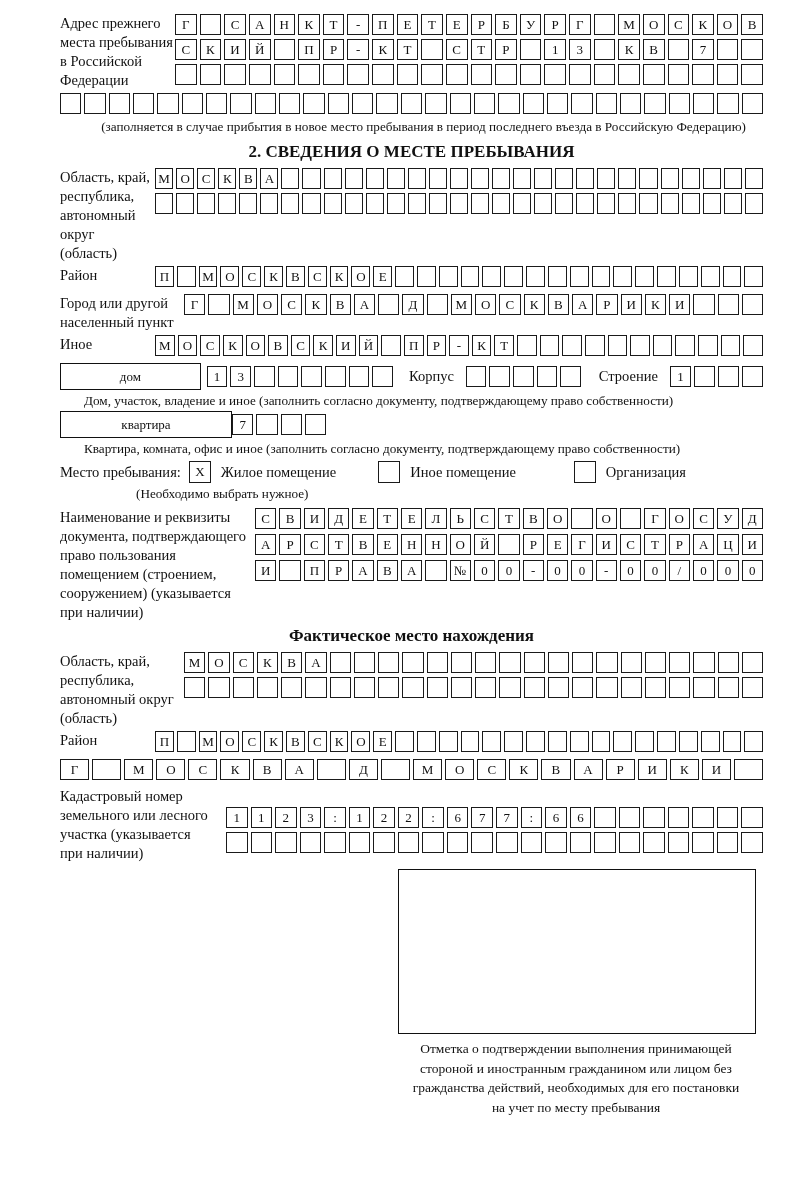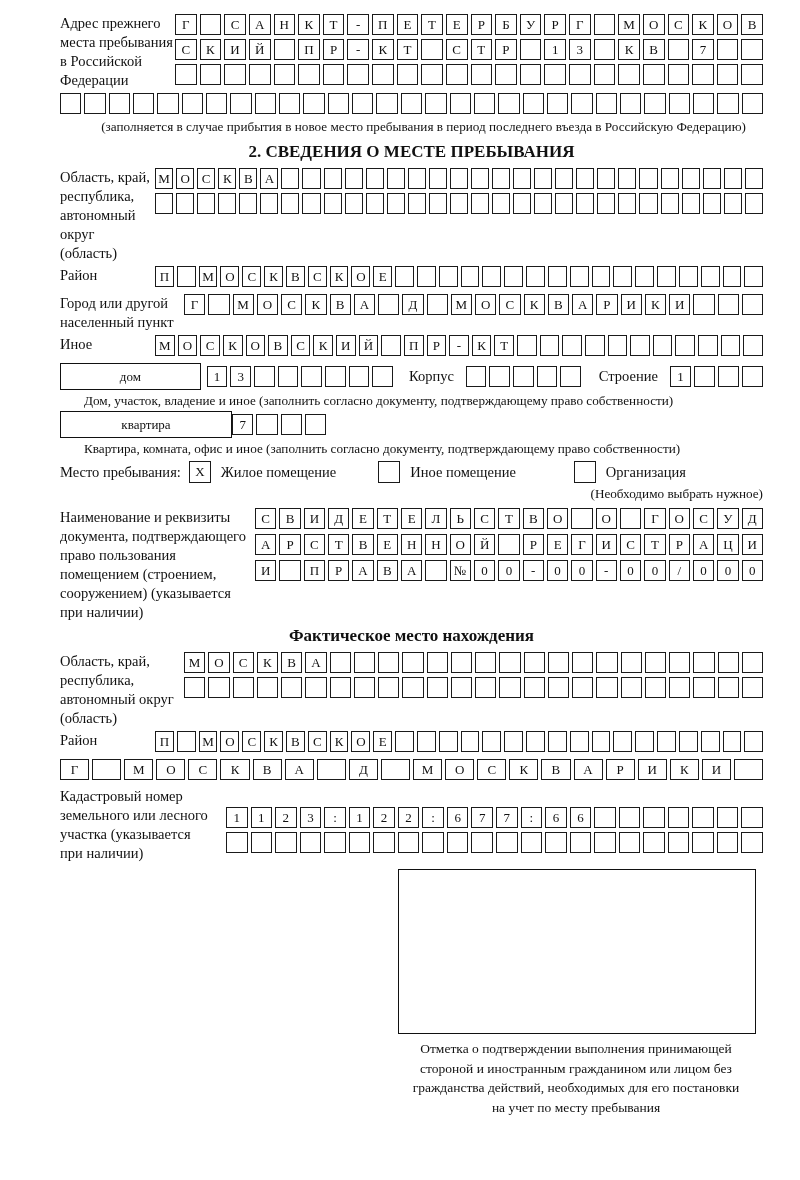--- a/index.html
+++ b/index.html
@@ -374,21 +374,21 @@
 
   <div class="inline-row mt4">
     <div class="label" style="padding-right:8px;">Место пребывания:</div>
     <div class="chkbox">X</div>
     <div class="opt-label" style="margin-right:42px;">Жилое помещение</div>
     <div class="chkbox"></div>
     <div class="opt-label" style="margin-right:58px;">Иное помещение</div>
     <div class="chkbox"></div>
     <div class="opt-label">Организация</div>
   </div>
-  <div class="note" style="margin-left:120px;text-align:right;">(Необходимо выбрать нужное)</div>
+  <div class="note" style="margin-left:76px;">(Необходимо выбрать нужное)</div>
 
   <div class="frow mt6">
     <div class="lblcol label" style="width:195px;">Наименование и реквизиты
 документа, подтверждающего
 право пользования
 помещением (строением,
 сооружением) (указывается
 при наличии)</div>
     <div class="boxcol">
       <div class="cells-row" style="margin-bottom:5px;">

